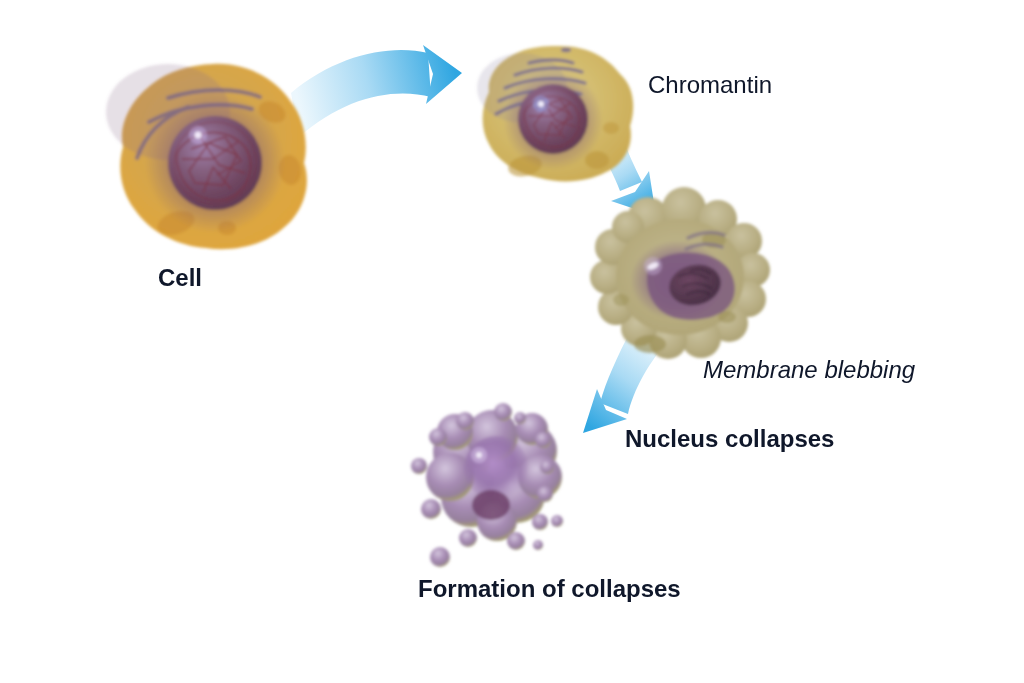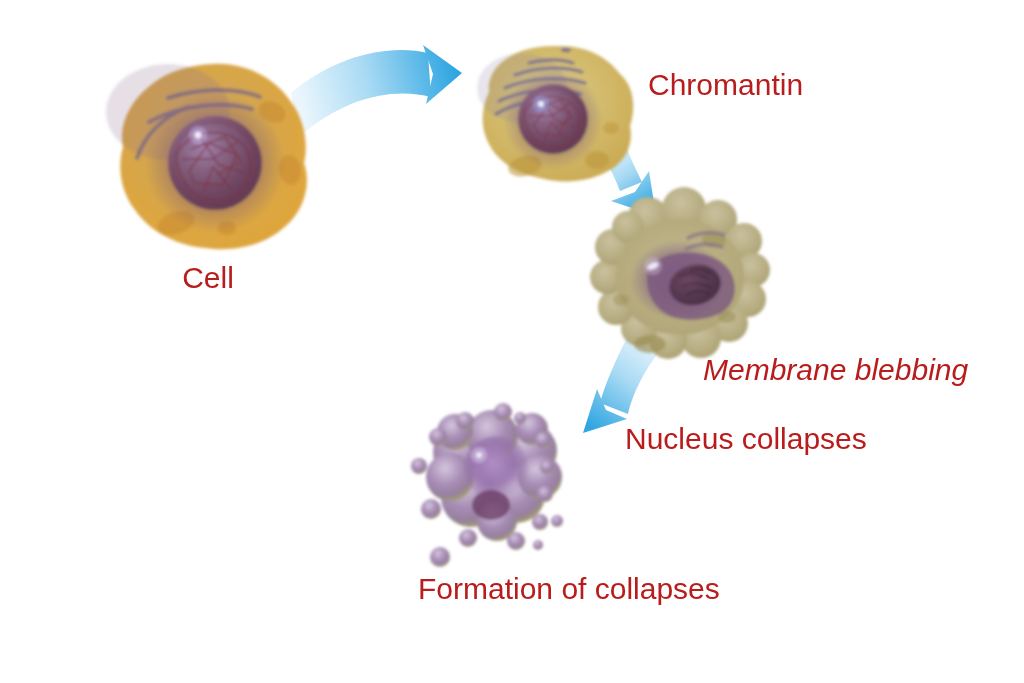--- a/index.html
+++ b/index.html
@@ -2,24 +2,24 @@
 <html><head>
 <meta charset="utf-8">
 <style>
   html,body{margin:0;padding:0;background:#ffffff;}
   .canvas{
     position:relative;width:1024px;height:683px;background:#ffffff;
     overflow:hidden;font-family:"Liberation Sans",sans-serif;
   }
   .canvas svg{position:absolute;left:0;top:0;}
   .lbl{
-    position:absolute;color:#b91c1c;font-size:30px;line-height:30px;
+    position:absolute;color:#0f172a;font-size:24px;line-height:30px;
     white-space:nowrap;
   }
-  .lbl.center{text-align:center;}
+  .lbl.center{text-align:left;font-weight:bold;}
 </style>
 </head>
 <body>
 
 <div class="canvas">
 
 <svg width="1024" height="683" viewBox="0 0 1024 683">
   <defs>
     <filter id="soften" x="-20%" y="-20%" width="140%" height="140%">
       <feGaussianBlur stdDeviation="1.6"></feGaussianBlur>
@@ -238,19 +238,19 @@
 </svg>
 
   <div class="lbl center" style="left:158px;top:263px;width:100px;">Cell</div>
 
   <div class="lbl" style="left:648px;top:70px;">
     <div>Chromantin</div>
   </div>
 
   <div class="lbl" style="left:703px;top:355px;font-style:italic;">Membrane blebbing</div>
 
-  <div class="lbl" style="left:625px;top:424px;">Nucleus collapses</div>
+  <div class="lbl" style="left:625px;top:424px;font-weight:bold;">Nucleus collapses</div>
 
   <div class="lbl center" style="left:418px;top:574px;width:280px;">
     <div>Formation of collapses</div>
   </div>
 
 </div>
 
 </body></html>

